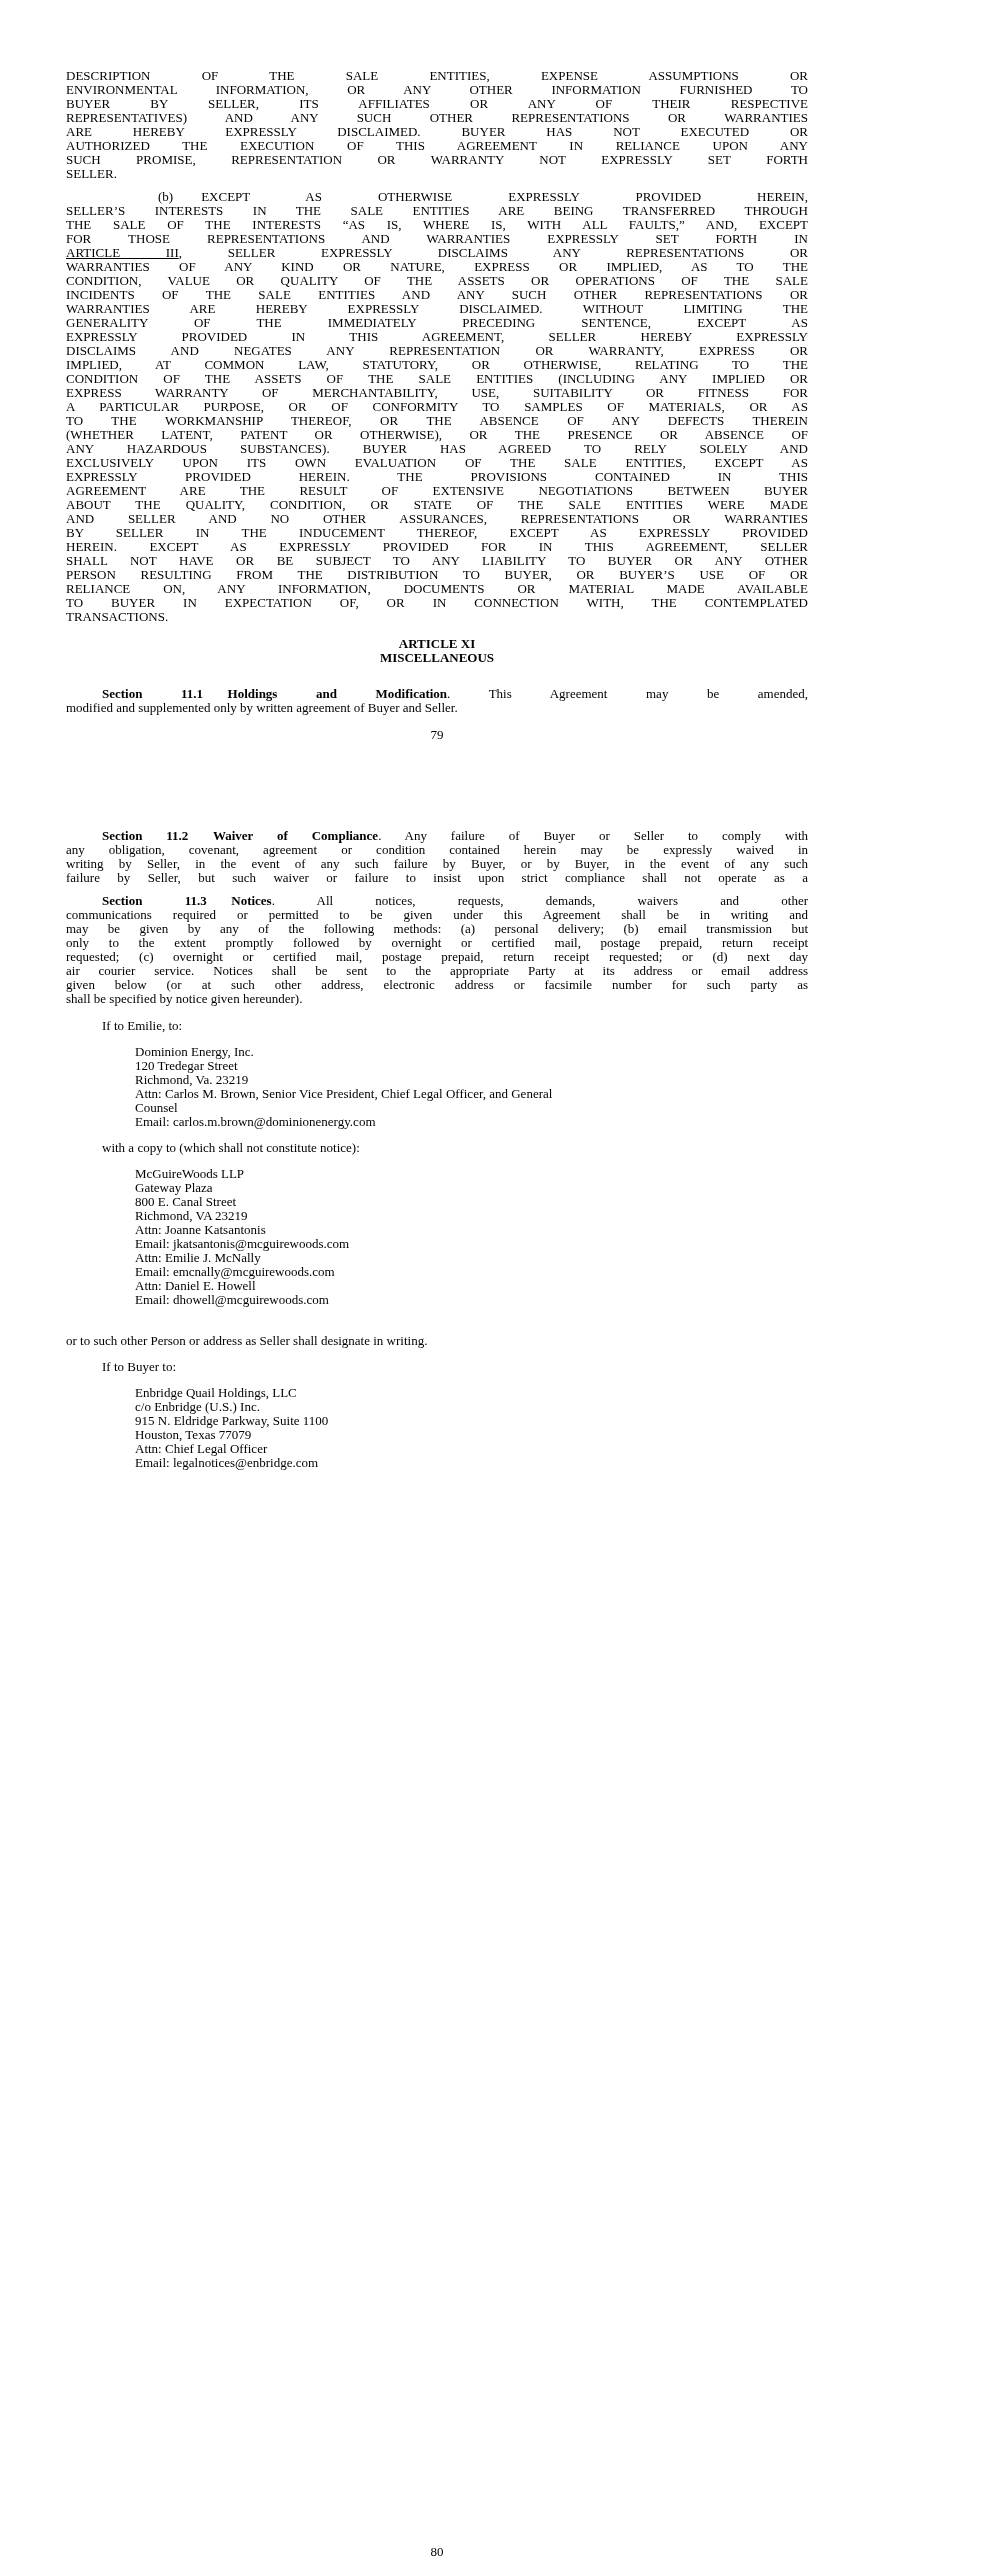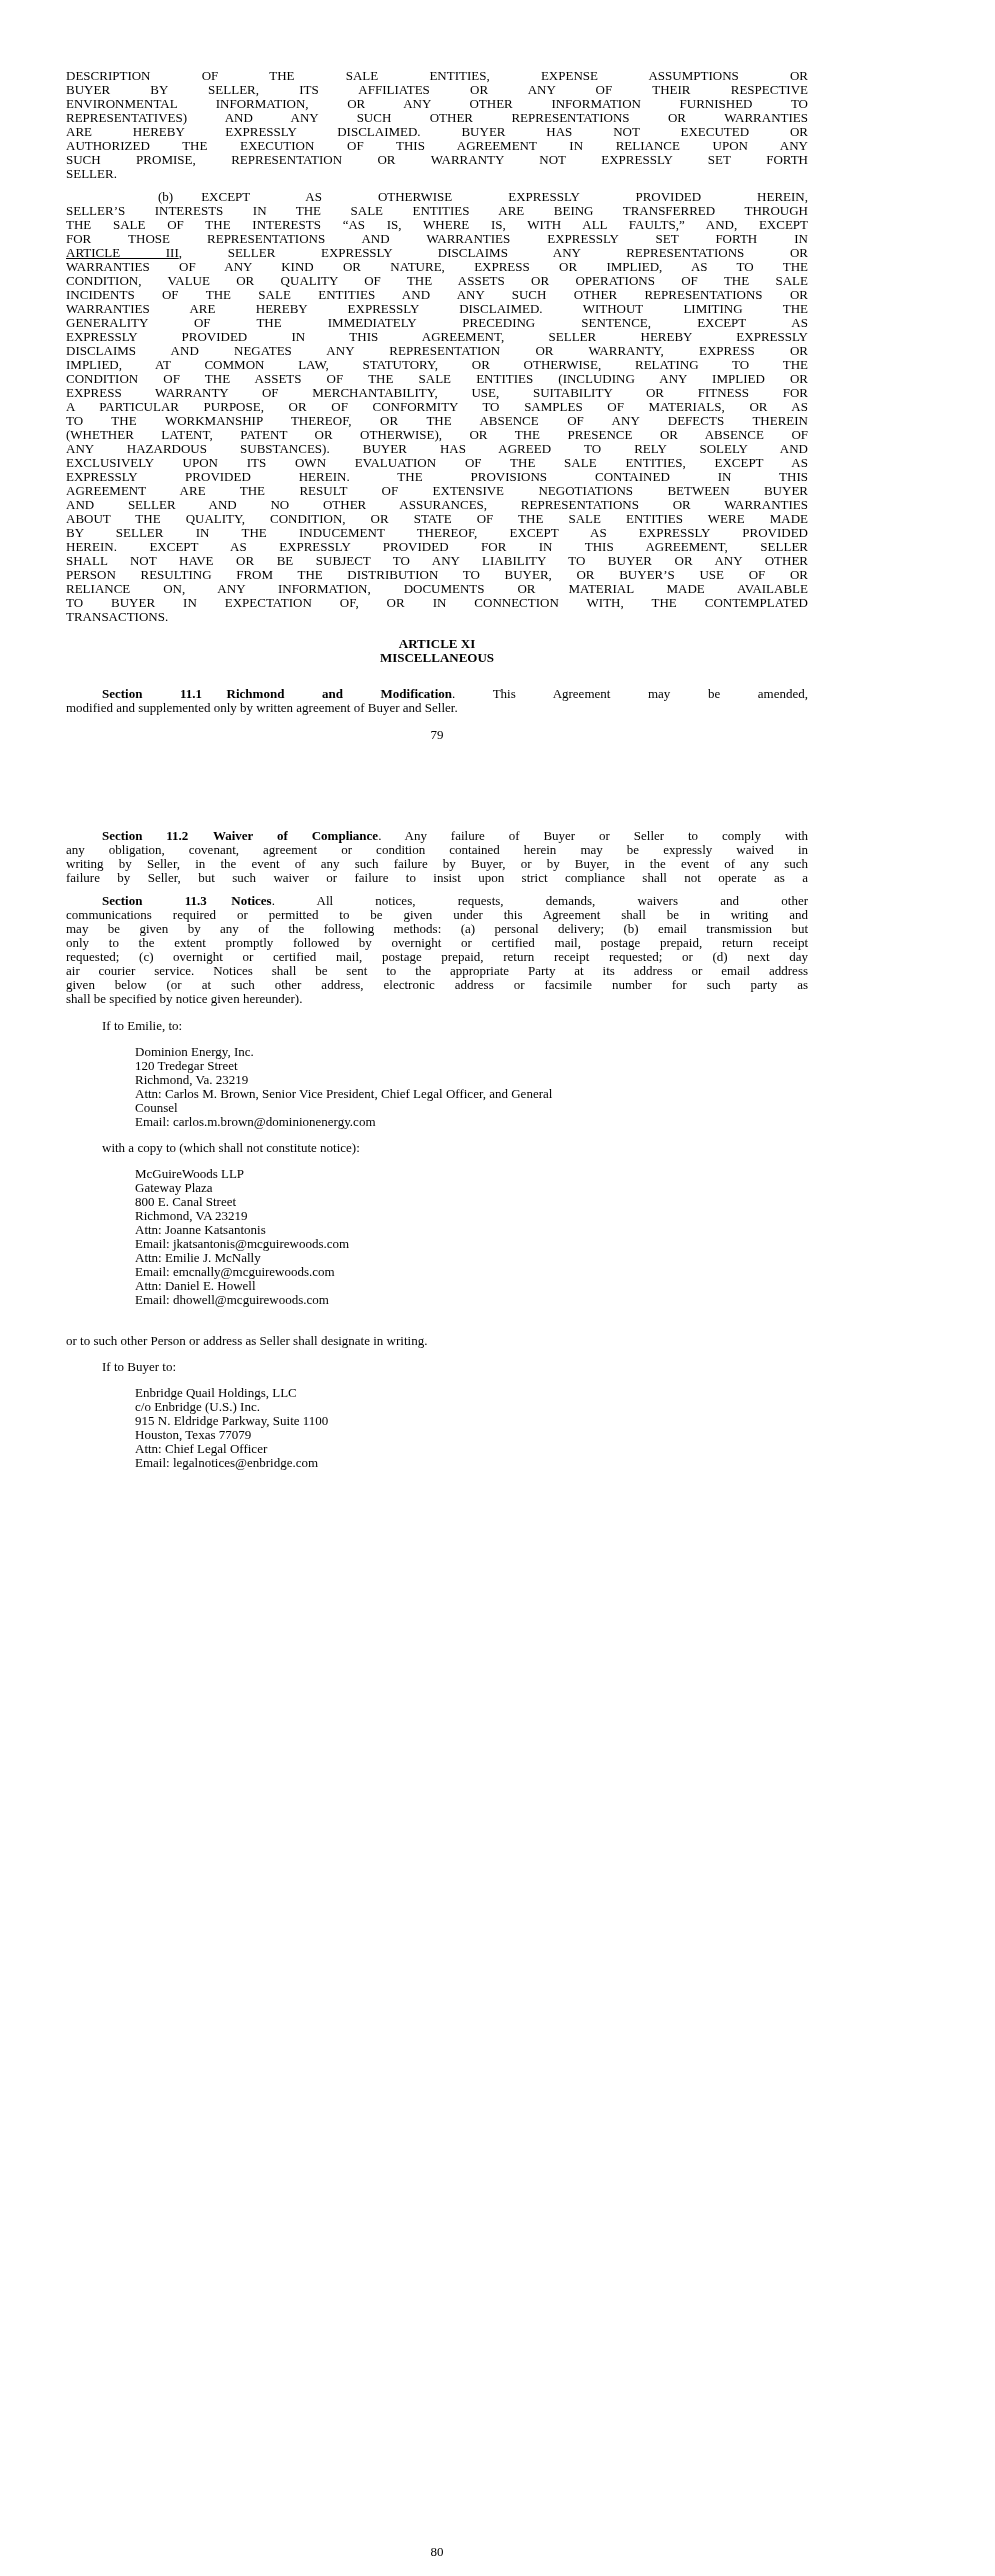--- a/index.html
+++ b/index.html
@@ -31,22 +31,22 @@
   .addr { padding-left:69px; }
   .flex-spacer { flex:1 1 auto; }
 </style>
 </head>
 <body>
 
 <div class="doc">
 
   <div class="para caps mb10">
       <div class="ln jl">DESCRIPTION OF THE SALE ENTITIES, EXPENSE ASSUMPTIONS OR</div>
+      <div class="ln jl">ENVIRONMENTAL INFORMATION, OR ANY OTHER INFORMATION FURNISHED TO</div>
       <div class="ln jl">BUYER BY SELLER, ITS AFFILIATES OR ANY OF THEIR RESPECTIVE</div>
-      <div class="ln jl">ENVIRONMENTAL INFORMATION, OR ANY OTHER INFORMATION FURNISHED TO</div>
       <div class="ln jl">REPRESENTATIVES) AND ANY SUCH OTHER REPRESENTATIONS OR WARRANTIES</div>
       <div class="ln jl">ARE HEREBY EXPRESSLY DISCLAIMED.  BUYER HAS NOT EXECUTED OR</div>
       <div class="ln jl">AUTHORIZED THE EXECUTION OF THIS AGREEMENT IN RELIANCE UPON ANY</div>
       <div class="ln jl">SUCH PROMISE, REPRESENTATION OR WARRANTY NOT EXPRESSLY SET FORTH</div>
       <div class="ln">SELLER.</div>
     </div>
 
   <div class="para caps mb13">
       <div class="ln jl" style="padding-left: 92px;"><span>(b)</span><span class="gap" style="width: 28px;"></span><span>EXCEPT AS OTHERWISE EXPRESSLY PROVIDED HEREIN,</span></div>
       <div class="ln jl">SELLER’S INTERESTS IN THE SALE ENTITIES ARE BEING TRANSFERRED THROUGH</div>
@@ -63,38 +63,38 @@
       <div class="ln jl">IMPLIED, AT COMMON LAW, STATUTORY, OR OTHERWISE, RELATING TO THE</div>
       <div class="ln jl">CONDITION OF THE ASSETS OF THE SALE ENTITIES (INCLUDING ANY IMPLIED OR</div>
       <div class="ln jl">EXPRESS WARRANTY OF MERCHANTABILITY, USE, SUITABILITY OR FITNESS FOR</div>
       <div class="ln jl">A PARTICULAR PURPOSE, OR OF CONFORMITY TO SAMPLES OF MATERIALS, OR AS</div>
       <div class="ln jl">TO THE WORKMANSHIP THEREOF, OR THE ABSENCE OF ANY DEFECTS THEREIN</div>
       <div class="ln jl">(WHETHER LATENT, PATENT OR OTHERWISE), OR THE PRESENCE OR ABSENCE OF</div>
       <div class="ln jl">ANY HAZARDOUS SUBSTANCES).  BUYER HAS AGREED TO RELY SOLELY AND</div>
       <div class="ln jl">EXCLUSIVELY UPON ITS OWN EVALUATION OF THE SALE ENTITIES, EXCEPT AS</div>
       <div class="ln jl">EXPRESSLY PROVIDED HEREIN.  THE PROVISIONS CONTAINED IN THIS</div>
       <div class="ln jl">AGREEMENT ARE THE RESULT OF EXTENSIVE NEGOTIATIONS BETWEEN BUYER</div>
+      <div class="ln jl">ABOUT THE QUALITY, CONDITION, OR STATE OF THE SALE ENTITIES WERE MADE</div>
       <div class="ln jl">AND SELLER AND NO OTHER ASSURANCES, REPRESENTATIONS OR WARRANTIES</div>
-      <div class="ln jl">ABOUT THE QUALITY, CONDITION, OR STATE OF THE SALE ENTITIES WERE MADE</div>
       <div class="ln jl">BY SELLER IN THE INDUCEMENT THEREOF, EXCEPT AS EXPRESSLY PROVIDED</div>
       <div class="ln jl">HEREIN.  EXCEPT AS EXPRESSLY PROVIDED FOR IN THIS AGREEMENT, SELLER</div>
       <div class="ln jl">SHALL NOT HAVE OR BE SUBJECT TO ANY LIABILITY TO BUYER OR ANY OTHER</div>
       <div class="ln jl">PERSON RESULTING FROM THE DISTRIBUTION TO BUYER, OR BUYER’S USE OF OR</div>
       <div class="ln jl">RELIANCE ON, ANY INFORMATION, DOCUMENTS OR MATERIAL MADE AVAILABLE</div>
       <div class="ln jl">TO BUYER IN EXPECTATION OF, OR IN CONNECTION WITH, THE CONTEMPLATED</div>
       <div class="ln">TRANSACTIONS.</div>
     </div>
 
   <div class="heading">
     <div>ARTICLE XI</div>
     <div>MISCELLANEOUS</div>
   </div>
 
   <div class="para">
-      <div class="ln jl" style="padding-left: 36px;"><span style="font-weight: bold;">Section 11.1</span><span class="gap" style="width: 24.5px;"></span><span style="font-weight: bold;">Richmond and Modification</span><span>.  This Agreement may be amended,</span></div>
+      <div class="ln jl" style="padding-left: 36px;"><span style="font-weight: bold;">Section 11.1</span><span class="gap" style="width: 24.5px;"></span><span style="font-weight: bold;">Holdings and Modification</span><span>.  This Agreement may be amended,</span></div>
       <div class="ln">modified and supplemented only by written agreement of Buyer and Seller.</div>
     </div>
 
   <div class="pagenum pn-top">79</div>
 
   <div class="pagebreak"></div>
 
   <div class="para mb10">
       <div class="ln jl" style="padding-left: 36px;"><span style="font-weight: bold;">Section 11.2</span><span class="gap" style="width: 24.5px;"></span><span style="font-weight: bold;">Waiver of Compliance</span><span>.  Any failure of Buyer or Seller to comply with</span></div>
       <div class="ln jl">any obligation, covenant, agreement or condition contained herein may be expressly waived in</div>

